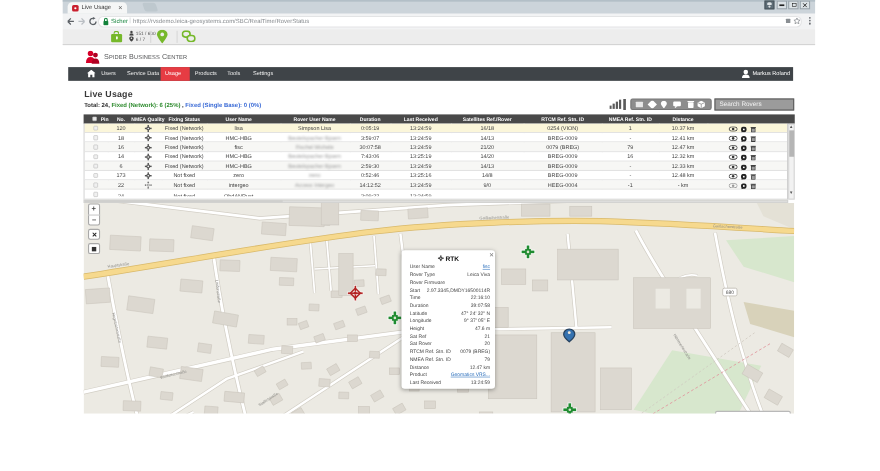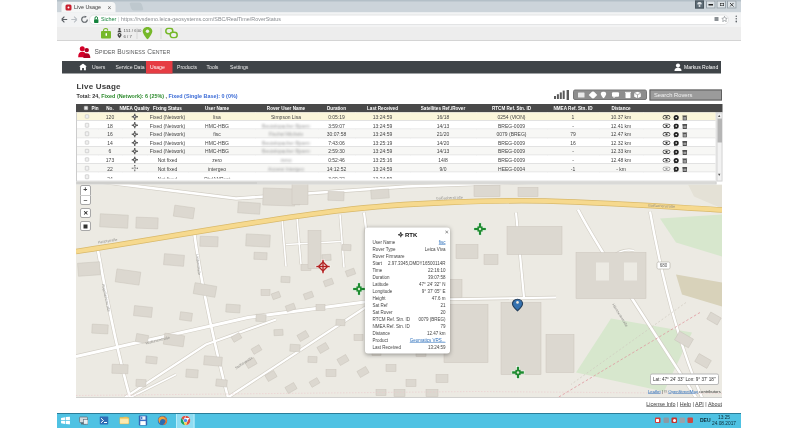--- a/index.html
+++ b/index.html
@@ -1,16 +1,16 @@
 <!DOCTYPE html>
 <html><head><meta charset="utf-8">
 <style>
 *{margin:0;padding:0;box-sizing:border-box}
 html,body{width:800px;height:428px;background:#fff;overflow:hidden;font-family:"Liberation Sans",sans-serif}
-#cv{position:relative;width:800px;height:428px;background:#fff;overflow:hidden}
+#cv{position:relative;width:800px;height:376px;background:#fff;overflow:hidden}
 #zoom{position:absolute;left:0;top:0;width:1600px;height:856px;transform:scale(0.5);transform-origin:0 0}
 .a{position:absolute}
 .tx{position:absolute;white-space:nowrap}
 </style></head><body>
 <div id="cv">
     <div id="zoom">
 <div class="a" style="left:114px;top:0;width:1368px;height:826px;background:#fff;"></div>
 <div class="a" style="left:114px;top:0;width:1368px;height:25px;background:#ccd4da;border-top:3px solid #b3bfc7;"></div>
 <div class="a" style="left:123px;top:4px;width:108px;height:21px;background:#f5f6f6;border-radius:8px 8px 0 0;"></div>
 <div class="a" style="left:131px;top:9px;width:12px;height:12px;background:#c91f2e;border-radius:3px;"></div>

